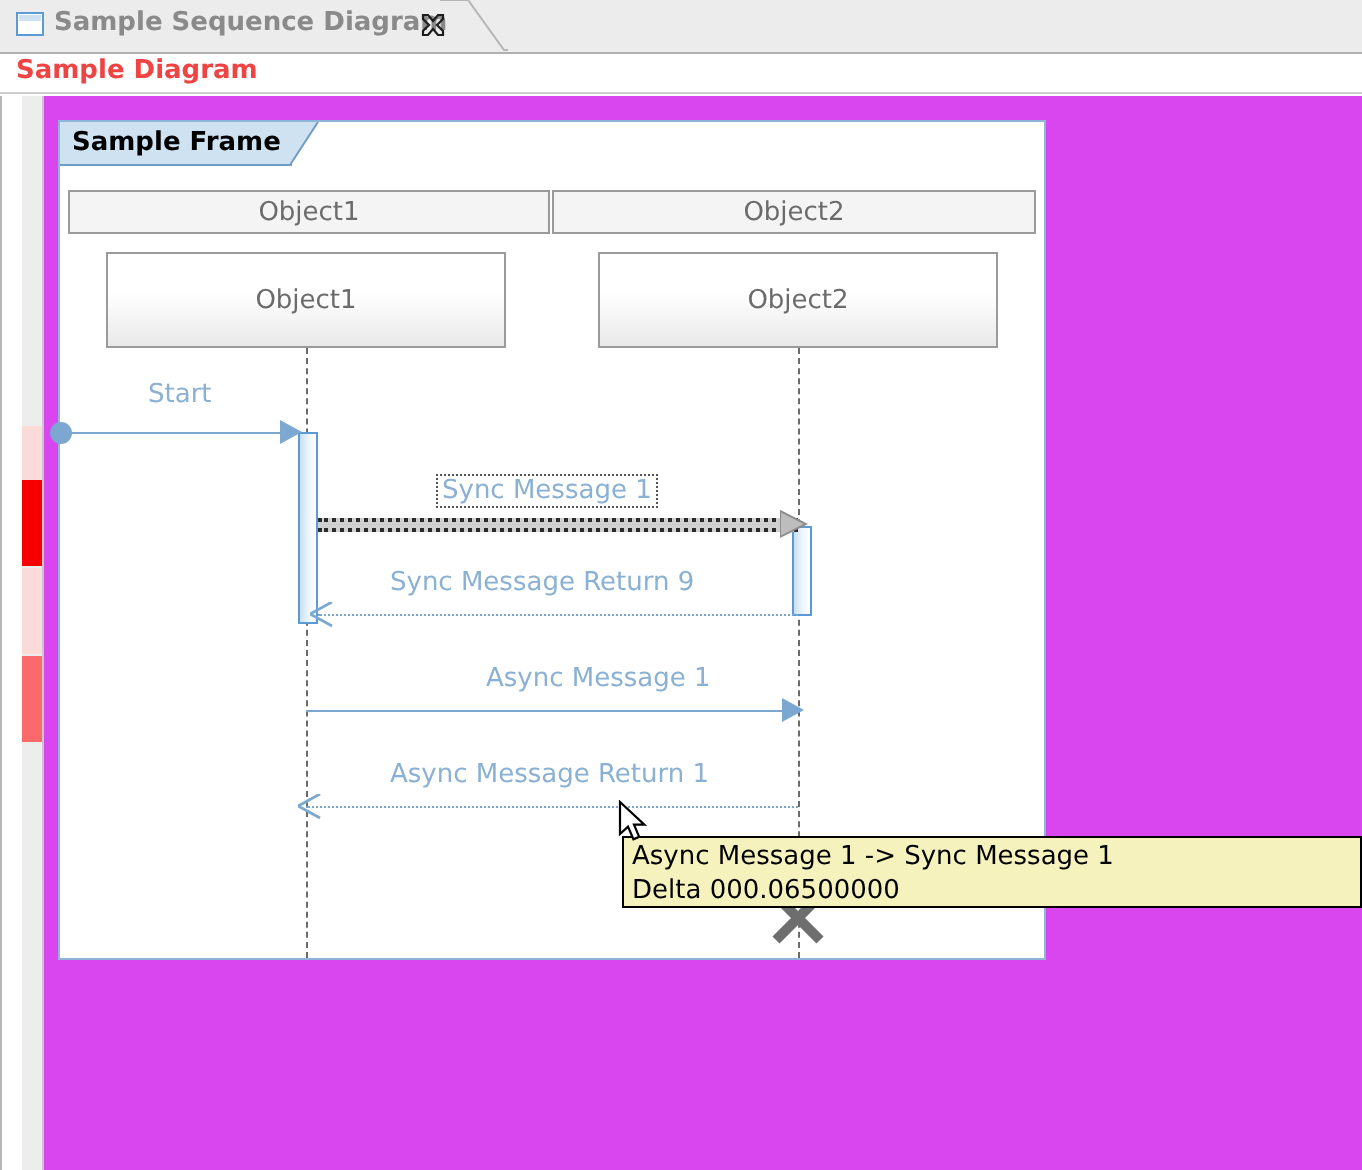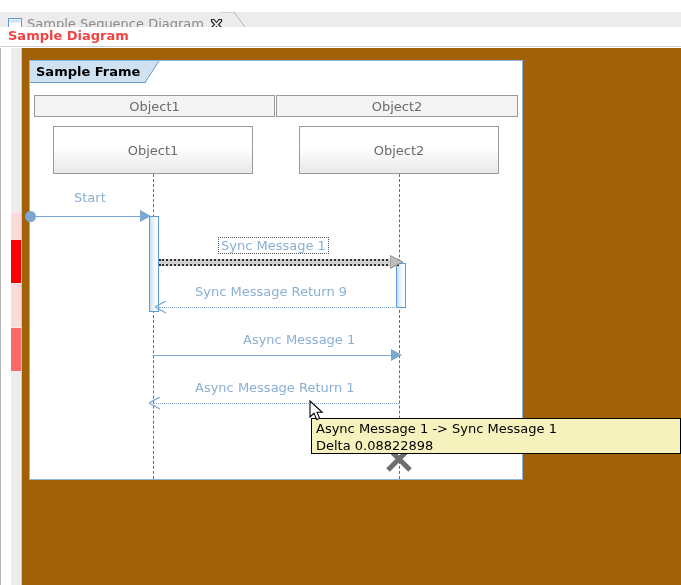--- a/index.html
+++ b/index.html
@@ -13,23 +13,24 @@
     position: relative;
     overflow: hidden;
     font-family: "DejaVu Sans", "Liberation Sans", sans-serif;
     font-size: 12px;
     color: #000;
   }
 
   
   #tab-strip {
     position: absolute;
-    left: 0; top: 12px;
+    left: 0; top: 0;
     width: 681px; height: 27px;
     background: #ececec;
+    font-weight: bold;
   }
   #tab-strip .strip-bottom {
     position: absolute;
     left: 0; bottom: 0;
     width: 681px; height: 1px;
     background: #b0b0b0;
   }
   #editor-tab {
     position: absolute;
     left: 0; top: 0;
@@ -84,21 +85,21 @@
     left: 0; bottom: 0;
     width: 681px; height: 1px;
     background: #cfcfcf;
   }
 
   
   #canvas {
     position: absolute;
     left: 0; top: 48px;
     width: 681px; height: 537px;
-    background: #a16207;
+    background: #d946ef;
   }
 
   
   #marker-gutter {
     position: absolute;
     left: 0; top: 0;
     width: 10px; height: 537px;
     background: #ffffff;
     border-left: 1px solid #b5b5b5;
     border-right: 1px solid #c9c9c9;
@@ -394,21 +395,21 @@
     <span id="destruction-x" style="left:354px;top:383px;">
       <svg width="30" height="30" viewBox="0 0 30 30">
         <path d="M4 4 L26 26 M26 4 L4 26" stroke="#6e6e6e" stroke-width="5" stroke-linecap="butt"></path>
       </svg>
     </span>
 
   </div>
 
   <div id="tooltip">
     <div>Async Message 1 -&gt; Sync Message 1</div>
-    <div>Delta 0.08822898</div>
+    <div>Delta 000.06500000</div>
   </div>
 
   <span id="mouse-cursor">
     <svg width="16" height="24" viewBox="0 0 16 24">
       <path d="M1 1 L1 17 L5 13.3 L7.7 19.6 L10.6 18.4 L8 12.3 L13.2 12.3 Z" fill="#ffffff" stroke="#000000" stroke-width="1.1" stroke-linejoin="miter"></path>
     </svg>
   </span>
 
 </div>
 

